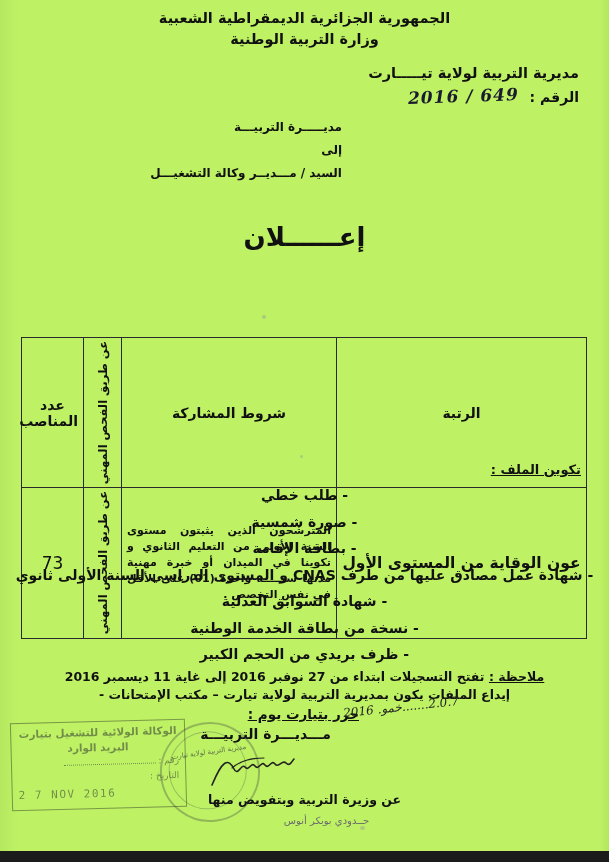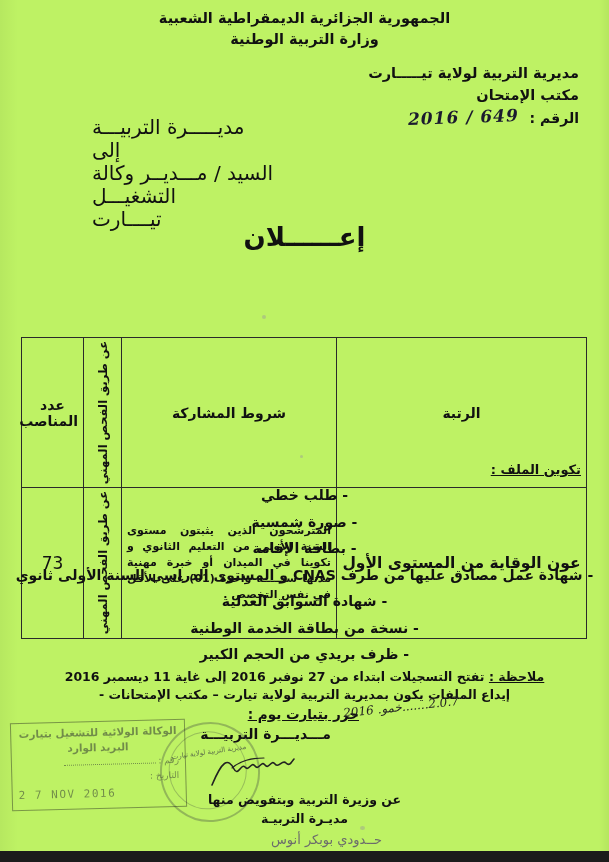--- a/index.html
+++ b/index.html
@@ -80,24 +80,24 @@
     transform: rotate(-2deg);
     margin-right: 6px;
     letter-spacing: 1px;
   }
 
   .addressee {
     position: absolute;
     top: 116px;
     left: 92px;
     width: 250px;
-    text-align: left;
-    font-size: 20px;
+    text-align: right;
+    font-size: 12px;
     line-height: 23px;
-    font-weight: 400;
+    font-weight: 700;
   }
   .addressee .kashida { letter-spacing: 0px; }
 
   
   .doc-title {
     position: absolute;
     top: 222px;
     right: 0; left: 0;
     text-align: center;
     font-size: 26px;
@@ -244,21 +244,21 @@
     position: absolute;
     top: 790px;
     right: 0; left: 0;
     text-align: center;
     font-size: 12.5px;
     font-weight: 700;
     line-height: 19px;
   }
   .sig-block .line2 { letter-spacing: 1.3px; }
   .sig-name {
-    font-size: 13px;
+    font-size: 10px;
     font-weight: 400;
     color: #6c6c6c;
     letter-spacing: 1px;
     margin-top: 2px;
     padding-left: 44px;
   }
   .sig-scribble {
     position: absolute;
     top: 755px;
     left: 208px;
@@ -358,32 +358,30 @@
   <div class="scan-shade-left"></div>
   <div class="scan-shade-right"></div>
 
   <div class="republic">
     <div>الجمهورية الجزائرية الديمقراطية الشعبية</div>
     <div>وزارة التربية الوطنية</div>
   </div>
 
   <div class="office-block">
     <div class="stretch">مديرية التربية لولاية تيـــــارت</div>
-    <div>مكتب الإمتحان</div>
     <div class="ref-line">
       <span>الرقم :</span>
       <span class="ref-hand">649 / 2016</span>
     </div>
   </div>
 
   <div class="addressee">
     <div class="kashida">مديـــــرة التربيـــة</div>
     <div>إلى</div>
     <div>السيد / مـــديــر وكالة التشغيـــل</div>
-    <div>تيــــارت</div>
   </div>
 
   <div class="doc-title">إعــــــلان</div>
 
 
   <table class="posts-table">
     <colgroup>
       <col class="col-rank">
       <col class="col-cond">
       <col class="col-method">
@@ -432,21 +430,20 @@
   <div class="written-hand">2.0.7.......خمو. 2016</div>
   <div class="sig-dir">مـــديـــرة التربيـــة</div>
 
   <svg class="sig-scribble" viewBox="0 0 90 34">
     <path d="M4 30 C 14 6, 20 2, 26 14 C 30 22, 33 8, 37 12 C 41 17, 43 6, 47 11 C 51 16, 53 5, 57 10 C 61 15, 63 4, 67 9 C 71 14, 74 4, 78 8 C 82 12, 84 6, 86 4" fill="none" stroke="#222" stroke-width="1.6" stroke-linecap="round"></path>
     <path d="M24 13 C 32 6, 44 3, 56 3" fill="none" stroke="#222" stroke-width="1.1" stroke-linecap="round"></path>
   </svg>
 
   <div class="sig-block">
     <div>عن وزيرة التربية وبتفويض منها</div>
-    <div class="line2">مديـرة التربيـة</div>
     <div class="sig-name">حــدودي بوبكر أنوس</div>
   </div>
 
   <div class="round-stamp"></div>
   <div class="round-stamp-text">مديرية التربية لولاية تيارت</div>
 
   <div class="rect-stamp">
     <div class="rs-l1">الوكالة الولائية للتشغيل بتيارت</div>
     <div class="rs-l2">البريد الوارد</div>
     <div class="rs-row">

